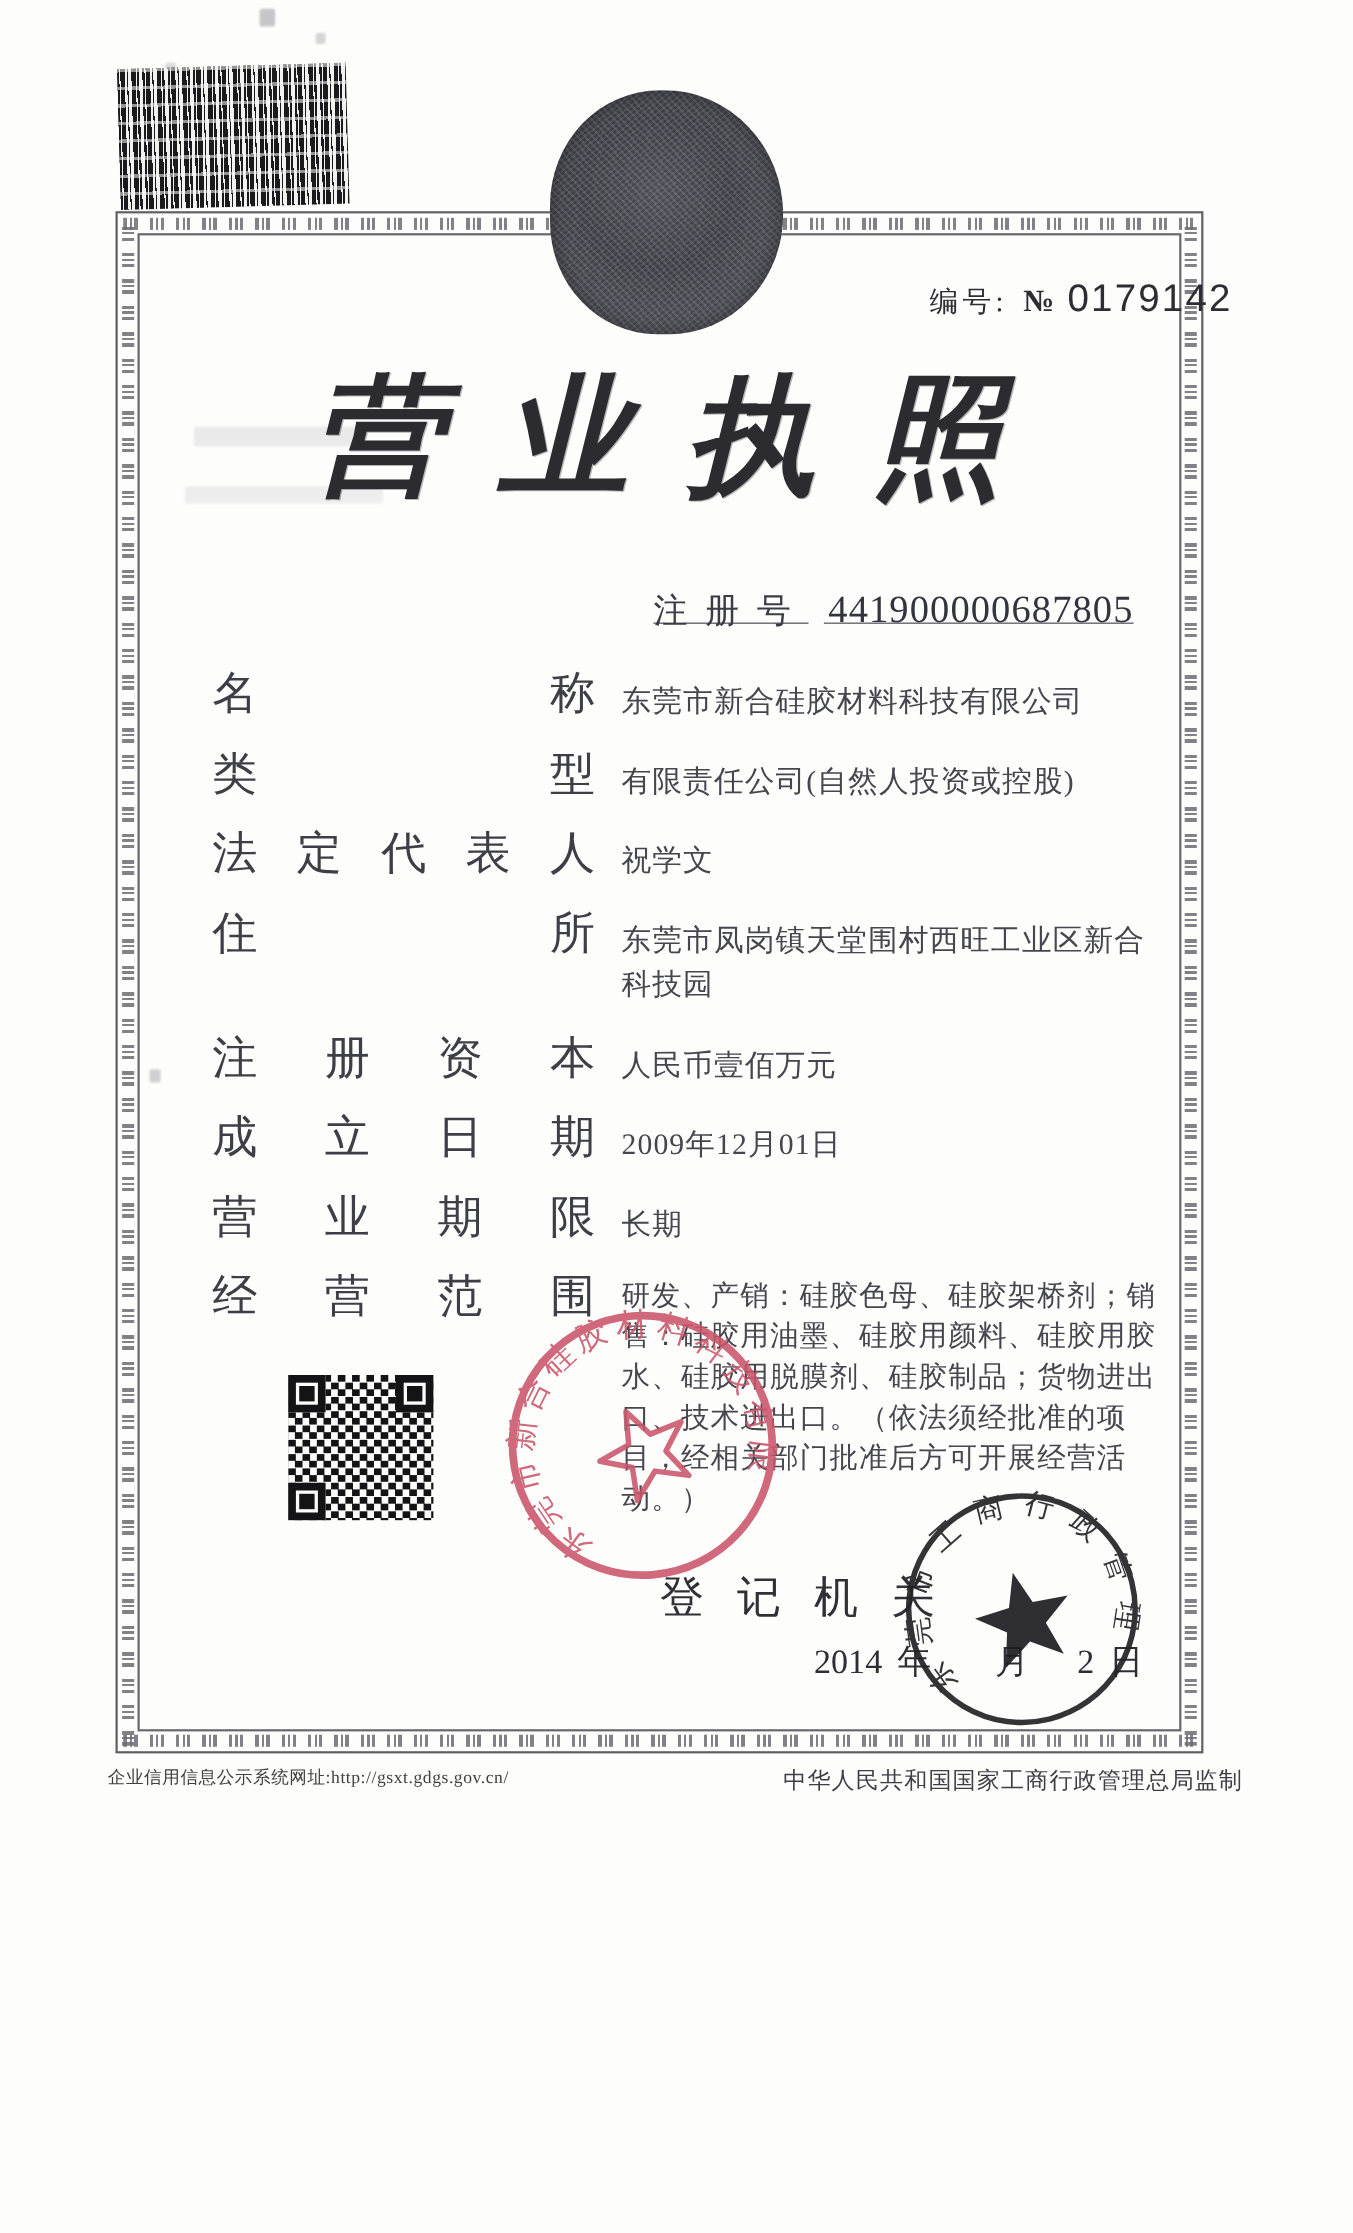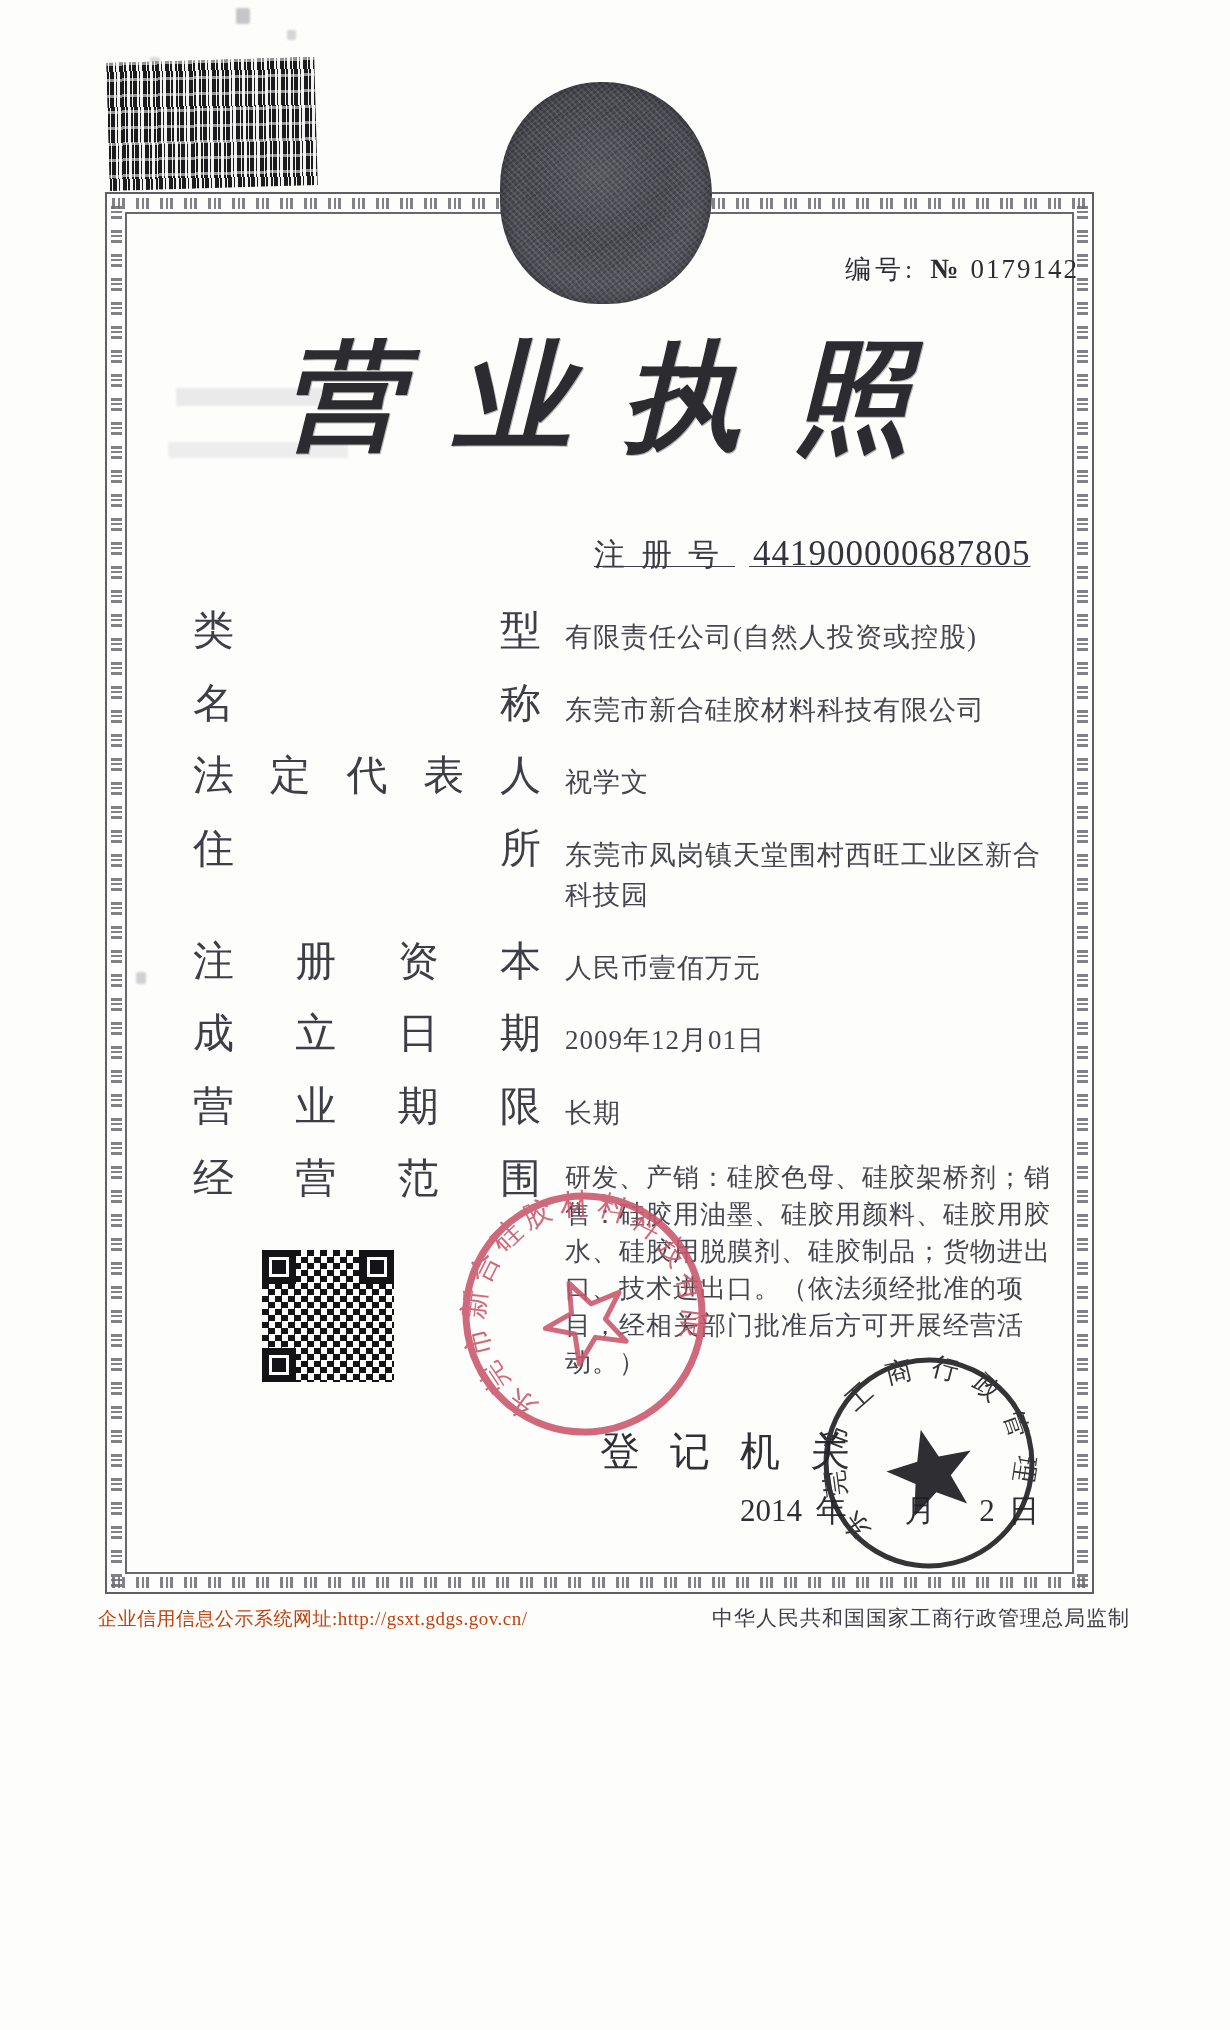--- a/index.html
+++ b/index.html
@@ -60,21 +60,21 @@
       #6b6b72 10px 13px, transparent 13px 24px);
   }
   .frame .strip.top{top:4px;}
   .frame .strip.bottom{bottom:4px;}
   .frame .strip.left{left:4px;}
   .frame .strip.right{right:4px;}
   
   .serial{position:absolute;left:845px;top:252px;z-index:4;white-space:nowrap;color:#2d2d33;}
   .serial .lab{font-size:26px;letter-spacing:4px;}
   .serial .sym{font-size:28px;font-weight:bold;margin:0 8px 0 10px;}
-  .serial .num{font-family:Liberation Serif, serif;font-size:27px;letter-spacing:2px;}
+  .serial .num{font-family:Liberation Sans, sans-serif;font-size:35px;letter-spacing:2px;}
   
   .title{
     position:absolute;left:105px;top:318px;width:985px;z-index:4;
     text-align:center;text-indent:52px;
     font-family:"DejaVu Sans", sans-serif;
     font-size:118px;font-weight:900;letter-spacing:52px;
     color:#2b2b30;text-shadow:1px 1px 0 rgba(43,43,48,.35);font-style:italic;
   }
   
   .regline{position:absolute;left:594px;top:534px;z-index:4;white-space:nowrap;color:#3c3c46;text-decoration:underline;}
@@ -113,21 +113,21 @@
   .registrar-label{
     position:absolute;left:600px;top:1424px;z-index:4;white-space:nowrap;
     font-size:40px;letter-spacing:30px;color:#303036;
   }
   .dateline{position:absolute;left:740px;top:1490px;z-index:5;white-space:nowrap;font-size:31px;color:#2e2e34;}
   .dateline span{display:inline-block;}
   .dateline .gap-month{margin-left:50px;}
   .dateline .gap-day{margin-left:36px;}
   .dateline .d-unit{margin-left:6px;}
   
-  .footer-left{position:absolute;left:98px;top:1606px;font-size:19px;letter-spacing:.5px;color:#c2410c;z-index:4;}
+  .footer-left{position:absolute;left:98px;top:1606px;font-size:16px;letter-spacing:.5px;color:#404040;z-index:4;}
   .footer-right{position:absolute;left:688px;top:1604px;font-size:21px;letter-spacing:1px;color:#3e3e46;z-index:4;margin-left:24px;}
 </style>
 </head>
 <body>
 
 <div class="artifact a1"></div>
 <div class="artifact a2"></div>
 <div class="artifact a3"></div>
 <div class="artifact a4"></div>
 <div class="artifact a5"></div>
@@ -153,26 +153,26 @@
 
 <div class="title">营业执照</div>
 
 <div class="regline">
   <span class="lab">注册号</span>
   <span class="num">441900000687805</span>
 </div>
 
 <div class="fields">
   <div class="row">
+    <div class="flabel">名称</div>
+    <div class="fvalue">东莞市新合硅胶材料科技有限公司</div>
+  </div>
+  <div class="row">
     <div class="flabel">类型</div>
     <div class="fvalue">有限责任公司(自然人投资或控股)</div>
-  </div>
-  <div class="row">
-    <div class="flabel">名称</div>
-    <div class="fvalue">东莞市新合硅胶材料科技有限公司</div>
   </div>
   <div class="row">
     <div class="flabel">法定代表人</div>
     <div class="fvalue">祝学文</div>
   </div>
   <div class="row">
     <div class="flabel">住所</div>
     <div class="fvalue">东莞市凤岗镇天堂围村西旺工业区新合科技园</div>
   </div>
   <div class="row">

